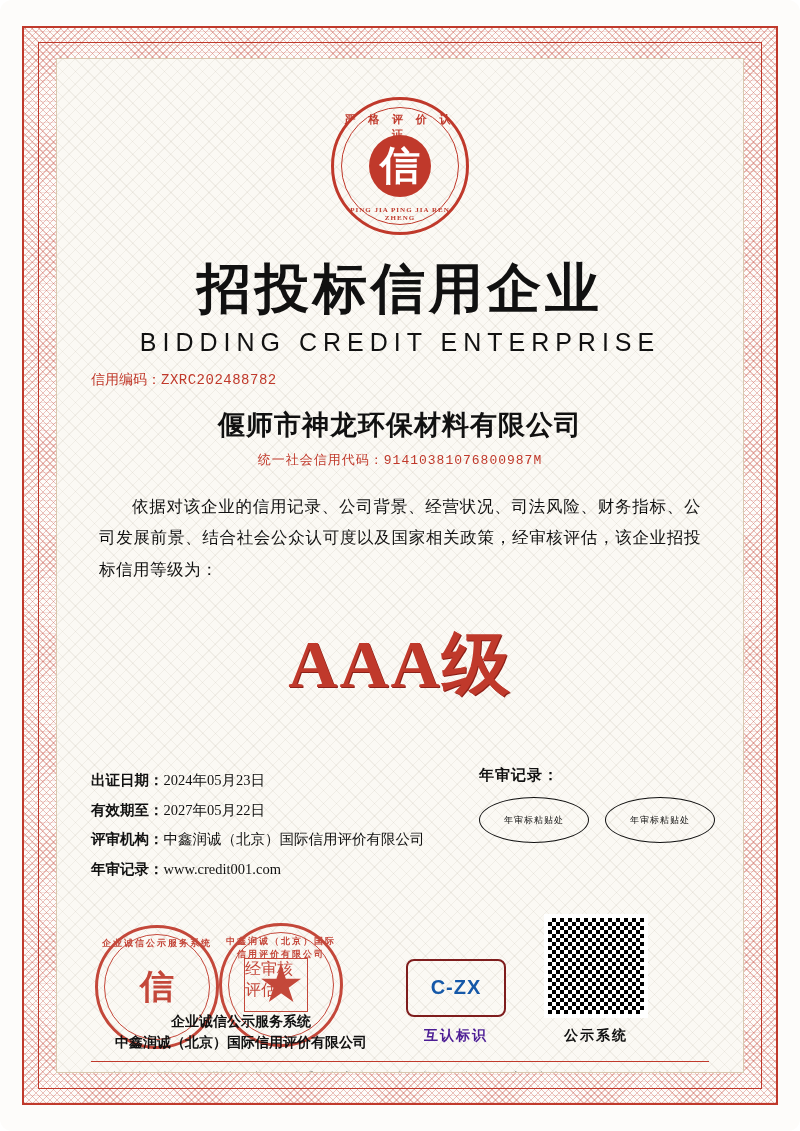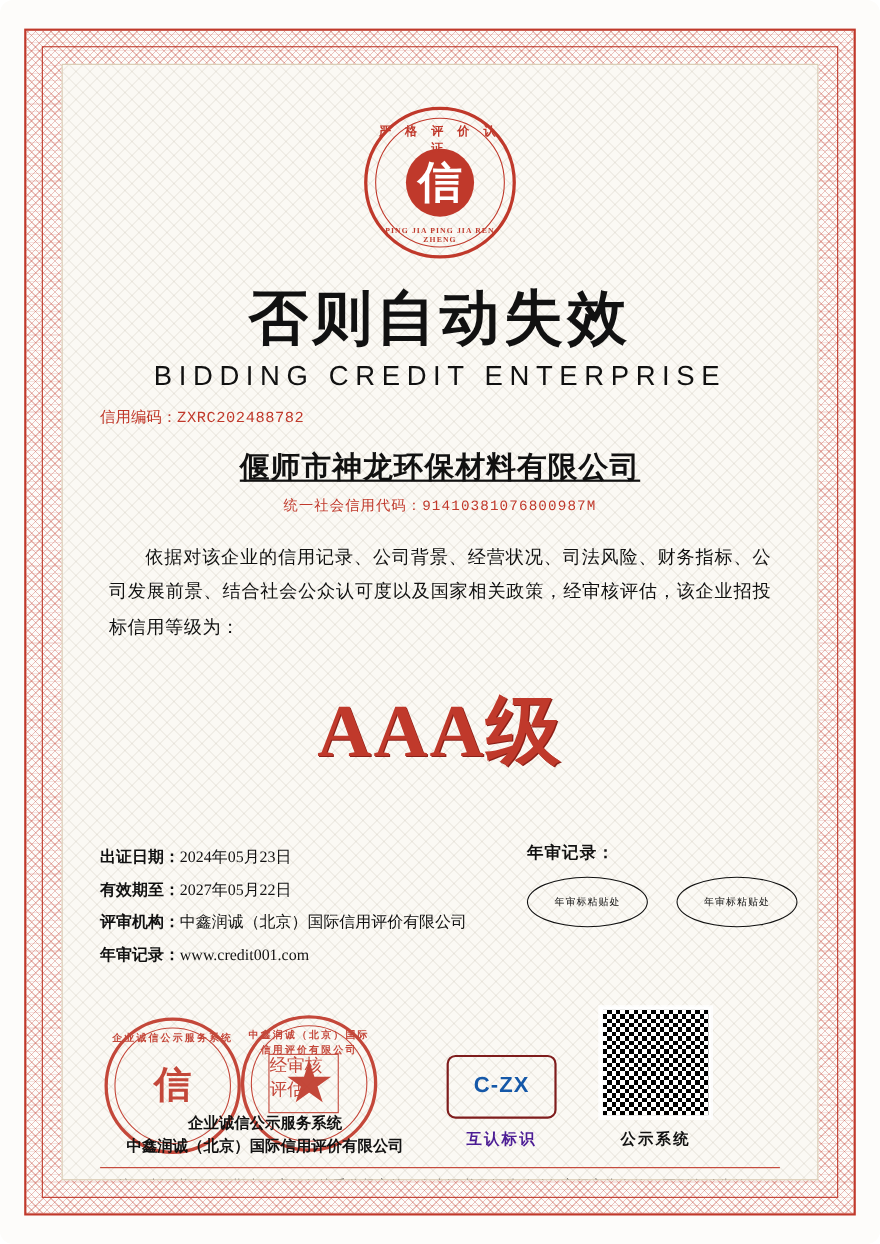--- a/index.html
+++ b/index.html
@@ -103,21 +103,20 @@
   }
   .cred-no .val{font-family:"Liberation Mono", monospace;letter-spacing:.5px;}
 
   .company{
     text-align:center;
     font-size:27px;
     font-weight:bold;
     color:#111;
     margin-top:18px;
     letter-spacing:1px;
-    text-decoration:underline;
   }
   .usci{
     text-align:center;
     color:#c0392b;
     font-size:13px;
     margin-top:8px;
     letter-spacing:1px;
   }
   .usci .code{font-family:"Liberation Mono", monospace;}
 
@@ -147,21 +146,21 @@
     display:flex;
     margin-top:56px;
     align-items:flex-start;
   }
   .info{flex:0 0 370px;font-size:14.5px;line-height:2.05;color:#111;}
   .info .row{white-space:nowrap;}
   .info .lbl{font-weight:bold;}
   .info .url{font-family:"Liberation Serif", serif;}
   .annual{flex:1;padding-left:18px;}
   .annual-title{font-size:15px;font-weight:bold;color:#111;letter-spacing:1px;}
-  .annual-boxes{display:flex;gap:26px;margin-top:12px;}
+  .annual-boxes{display:flex;gap:16px;margin-top:12px;}
   .oval{
     width:108px;height:44px;border:1px solid #111;border-radius:50%;
     display:flex;align-items:center;justify-content:center;
     font-size:9px;color:#111;letter-spacing:1px;
   }
 
   
   .bottom{
     display:flex;align-items:flex-end;
     margin-top:30px;
@@ -244,21 +243,21 @@
 
       <div class="top-seal-wrap">
         <div class="top-seal">
           <div class="ring2"></div>
           <div class="seal-arc-top">严 格 评 价 认 证</div>
           <div class="core">信</div>
           <div class="seal-arc-bottom">PING JIA PING JIA REN ZHENG</div>
         </div>
       </div>
 
-      <div class="title-cn">否则自动失效</div>
+      <div class="title-cn">招投标信用企业</div>
       <div class="title-en">BIDDING CREDIT ENTERPRISE</div>
 
       <div class="cred-no">
         <span>信用编码：</span><span class="val">ZXRC202488782</span>
       </div>
 
       <div class="company">偃师市神龙环保材料有限公司</div>
       <div class="usci">
         <span>统一社会信用代码：</span><span class="code">91410381076800987M</span>
       </div>

